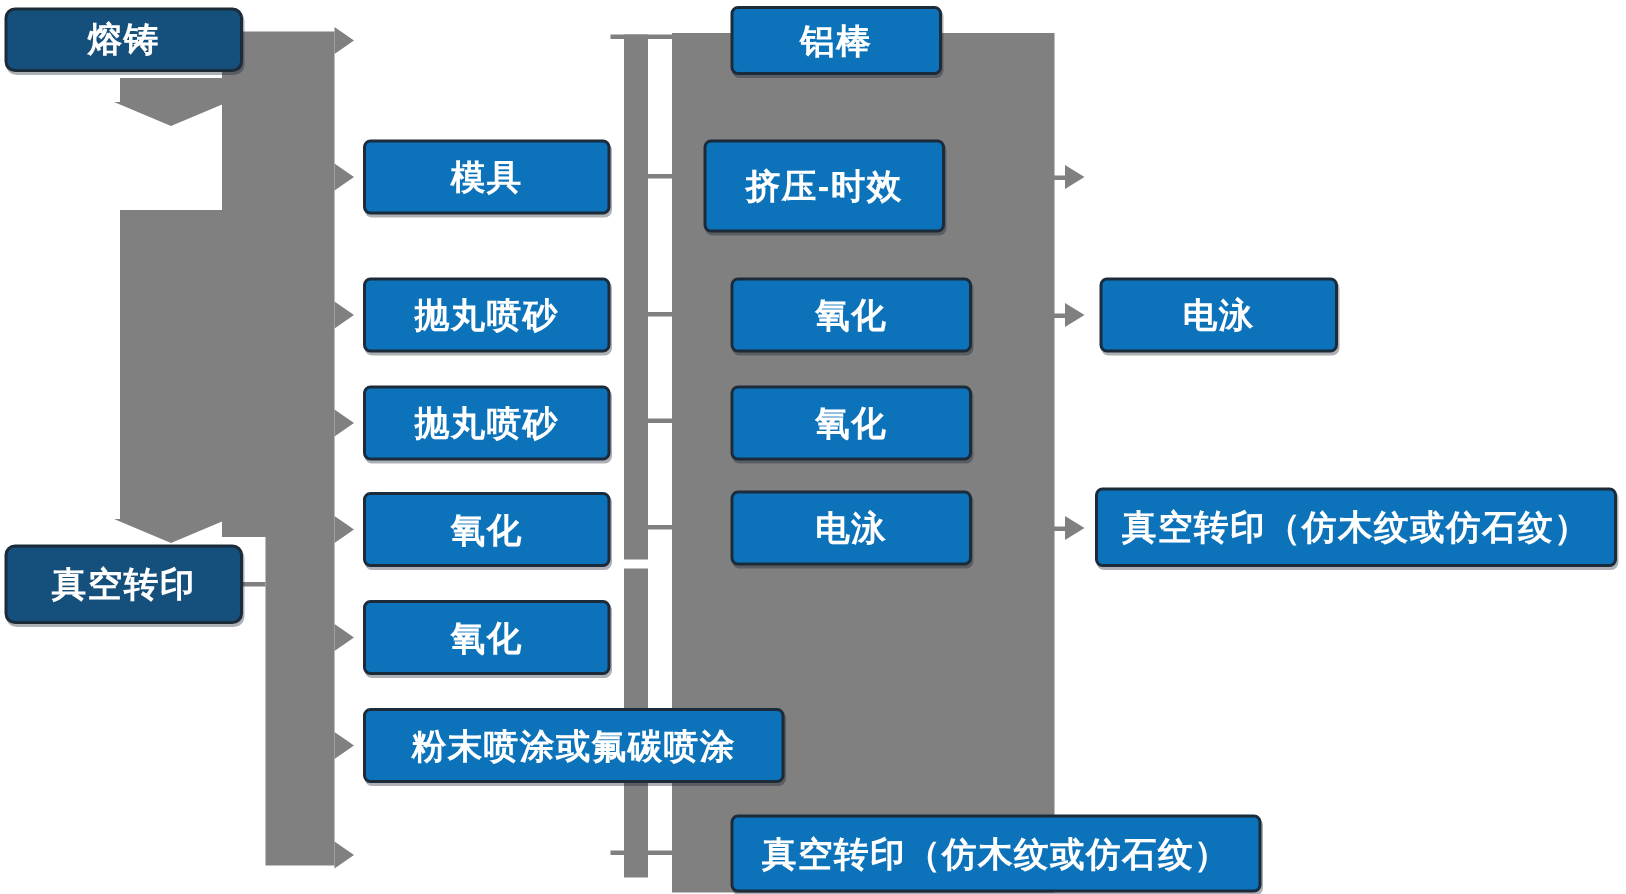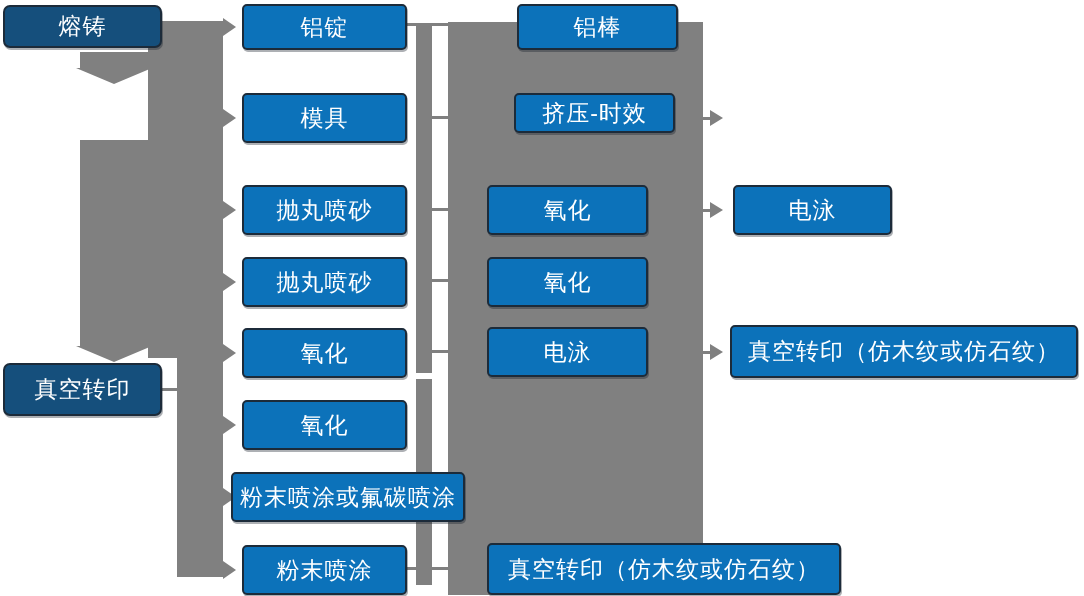--- a/index.html
+++ b/index.html
@@ -9,21 +9,21 @@
   }
   .gray{position:absolute;background:#808080;z-index:1;}
   .thinline{position:absolute;background:#808080;height:3px;z-index:1;}
   .tri{position:absolute;width:0;height:0;z-index:1;}
   .tri-down{border-left:38px solid transparent;border-right:38px solid transparent;border-top:16px solid #808080;}
   .tri-right{border-top:9px solid transparent;border-bottom:9px solid transparent;border-left:13px solid #808080;}
   .tri-right-sm{border-top:8px solid transparent;border-bottom:8px solid transparent;border-left:13px solid #808080;}
   .box{
     position:absolute;display:flex;align-items:center;justify-content:center;
     box-sizing:border-box;border:2px solid #1c2b3a;border-radius:5px;
-    background:#0c72ba;color:#ffffff;font-weight:normal;font-size:23px;
+    background:#0c72ba;color:#ffffff;font-weight:bold;font-size:23px;
     z-index:2;letter-spacing:1px;white-space:nowrap;
     box-shadow:1px 2px 0 rgba(20,30,40,0.35);
   }
   .stage{background:#154f7c;border-radius:7px;}
 </style>
 </head>
 <body>
 
 <div id="canvas">
 
@@ -59,31 +59,29 @@
   <div class="thinline" style="left:698px;top:117px;width:12px;"></div>
   <div class="tri tri-right-sm" style="left:710px;top:110px;"></div>
   <div class="thinline" style="left:698px;top:209px;width:12px;"></div>
   <div class="tri tri-right-sm" style="left:710px;top:202px;"></div>
   <div class="thinline" style="left:698px;top:351px;width:12px;"></div>
   <div class="tri tri-right-sm" style="left:710px;top:344px;"></div>
 
   <div class="box stage" style="left:3px;top:5px;width:159px;height:43px;">熔铸</div>
   <div class="box stage" style="left:3px;top:363px;width:159px;height:53px;">真空转印</div>
 
-  <div class="box" style="left:242px;top:4px;width:165px;height:46px;">铝锭</div>
   <div class="box" style="left:242px;top:93px;width:165px;height:50px;text-align:right;">模具</div>
   <div class="box" style="left:242px;top:185px;width:165px;height:50px;">抛丸喷砂</div>
   <div class="box" style="left:242px;top:257px;width:165px;height:50px;">抛丸喷砂</div>
   <div class="box" style="left:242px;top:328px;width:165px;height:50px;">氧化</div>
   <div class="box" style="left:242px;top:400px;width:165px;height:50px;">氧化</div>
-  <div class="box" style="left:231px;top:472px;width:234px;height:50px;">粉末喷涂或氟碳喷涂</div>
-  <div class="box" style="left:242px;top:545px;width:165px;height:50px;">粉末喷涂</div>
+  <div class="box" style="left:242px;top:472px;width:281px;height:50px;">粉末喷涂或氟碳喷涂</div>
 
-  <div class="box" style="left:487px;top:4px;width:161px;height:46px;margin-left:30px;">铝棒</div>
-  <div class="box" style="left:514px;top:93px;width:161px;height:40px;">挤压-时效</div>
+  <div class="box" style="left:487px;top:4px;width:141px;height:46px;">铝棒</div>
+  <div class="box" style="left:469px;top:93px;width:161px;height:62px;">挤压-时效</div>
   <div class="box" style="left:487px;top:185px;width:161px;height:50px;">氧化</div>
   <div class="box" style="left:487px;top:257px;width:161px;height:50px;">氧化</div>
   <div class="box" style="left:487px;top:327px;width:161px;height:50px;">电泳</div>
   <div class="box" style="left:487px;top:543px;width:354px;height:52px;">真空转印（仿木纹或仿石纹）</div>
 
   <div class="box" style="left:733px;top:185px;width:159px;height:50px;">电泳</div>
   <div class="box" style="left:730px;top:325px;width:348px;height:53px;">真空转印（仿木纹或仿石纹）</div>
 
 </div>
 

